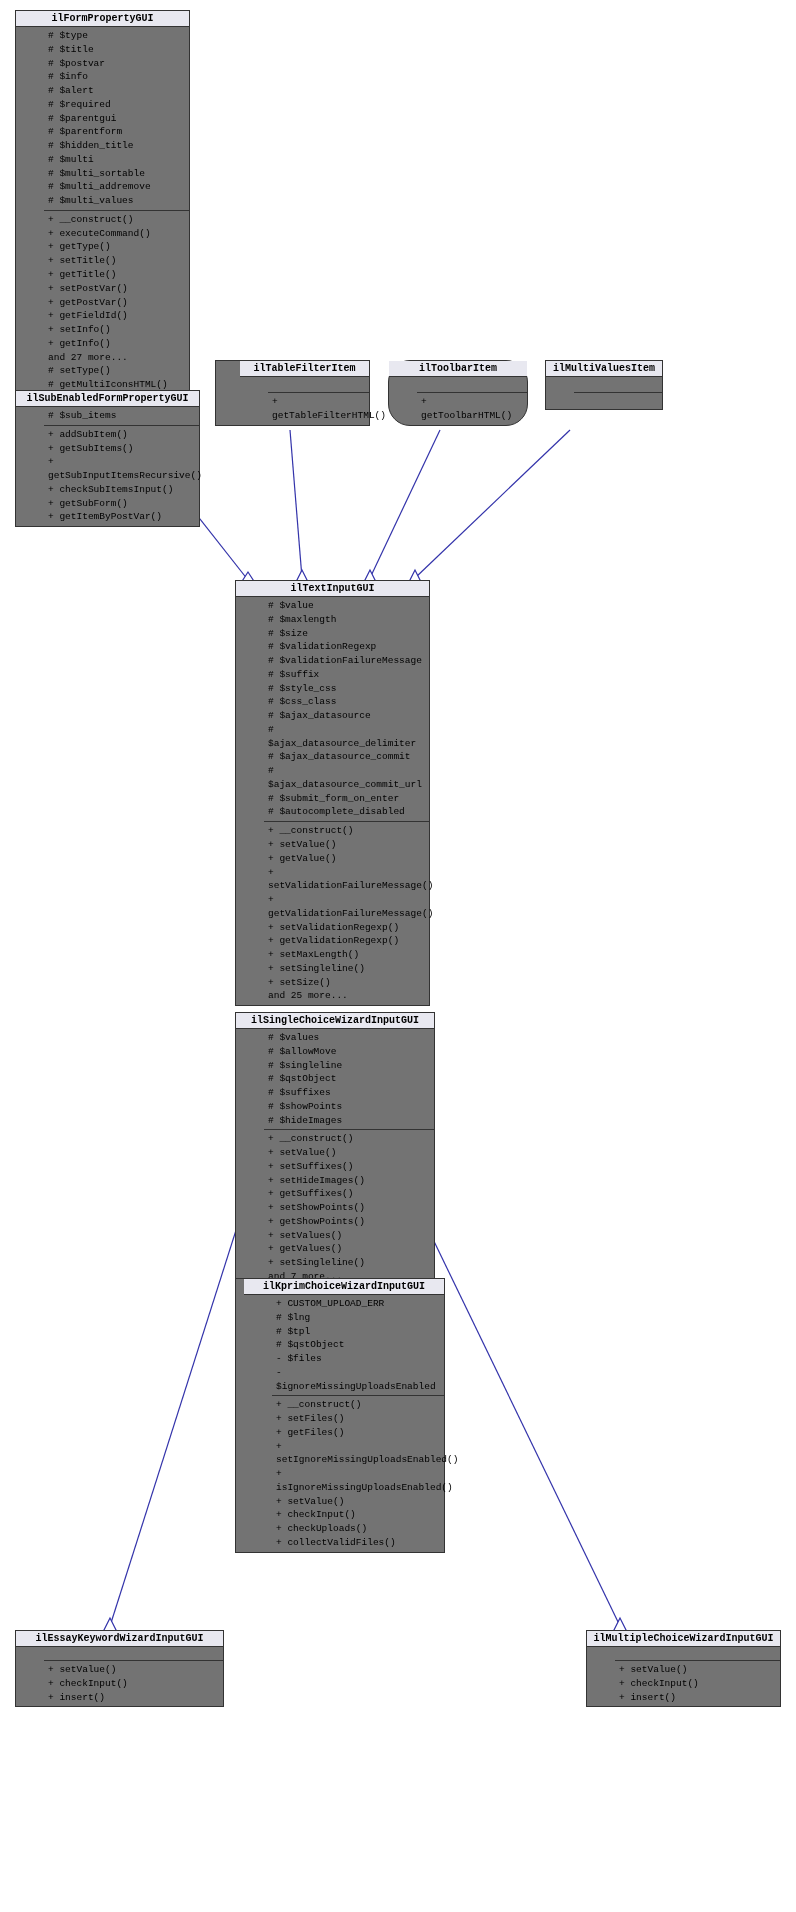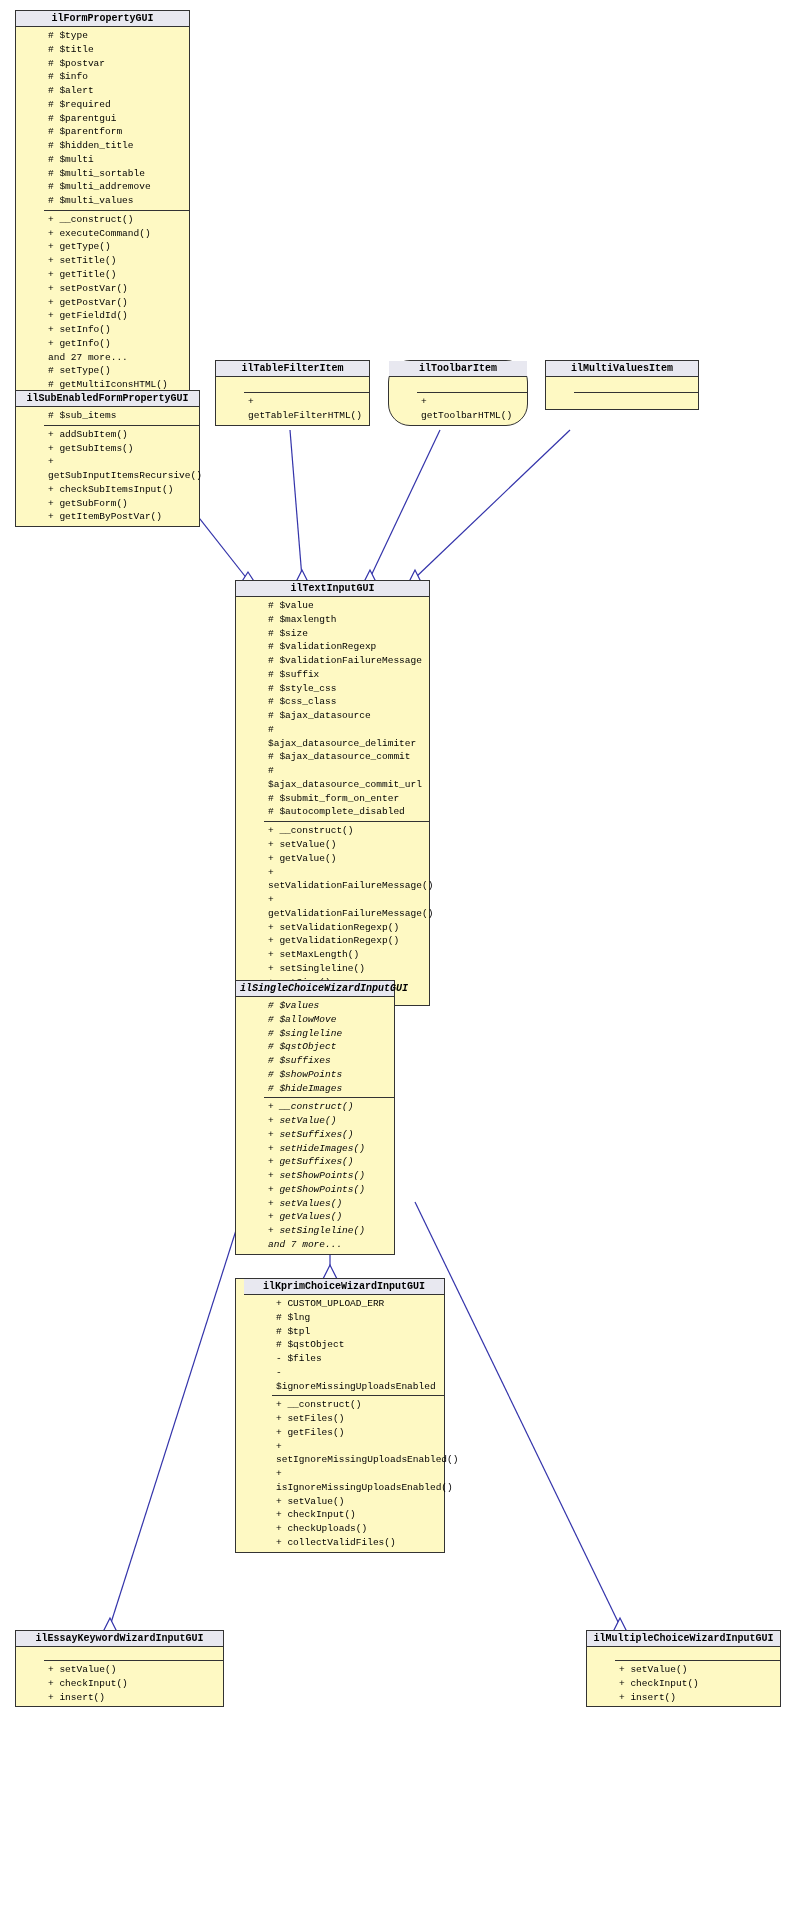--- a/index.html
+++ b/index.html
@@ -14,21 +14,21 @@
       overflow-x: hidden;
     }
     .diagram-container {
       position: relative;
       width: 796px;
       min-height: 1912px;
     }
     .uml-box {
       position: absolute;
       border: 1px solid #333;
-      background: #fef9c3;
+      background: #737373;
     }
     .uml-box-header {
       background: #e8e8f0;
       border-bottom: 1px solid #333;
       padding: 2px 4px;
       text-align: center;
       font-weight: bold;
       font-size: 10px;
     }
     .uml-box-section {
@@ -137,37 +137,37 @@
     <div class="uml-box-section">
       <div>+ addSubItem()</div>
       <div>+ getSubItems()</div>
       <div>+ getSubInputItemsRecursive()</div>
       <div>+ checkSubItemsInput()</div>
       <div>+ getSubForm()</div>
       <div>+ getItemByPostVar()</div>
     </div>
   </div>
 
-  <div class="uml-box" style="left:215px; top:360px; width:155px;">
+  <div class="uml-box" style="left:215px; top:360px; width:155px;padding-left:24px;">
     <div class="uml-box-header">ilTableFilterItem</div>
     <div class="uml-box-section" style="min-height:16px;"></div>
     <div class="uml-box-section">
       <div>+ getTableFilterHTML()</div>
     </div>
   </div>
 
   <div class="uml-box" style="left:388px; top:360px; width:140px;border-radius:22px;">
     <div class="uml-box-header">ilToolbarItem</div>
     <div class="uml-box-section" style="min-height:16px;"></div>
     <div class="uml-box-section">
       <div>+ getToolbarHTML()</div>
     </div>
   </div>
 
-  <div class="uml-box" style="left:545px; top:360px; width:154px;">
+  <div class="uml-box" style="left:545px; top:360px; width:118px;">
     <div class="uml-box-header">ilMultiValuesItem</div>
     <div class="uml-box-section" style="min-height:16px;"></div>
     <div class="uml-box-section" style="min-height:16px;"></div>
   </div>
 
   <div class="uml-box" style="left:235px; top:580px; width:195px;">
     <div class="uml-box-header">ilTextInputGUI</div>
     <div class="uml-box-section">
       <div># $value</div>
       <div># $maxlength</div>
@@ -192,21 +192,21 @@
       <div>+ getValidationFailureMessage()</div>
       <div>+ setValidationRegexp()</div>
       <div>+ getValidationRegexp()</div>
       <div>+ setMaxLength()</div>
       <div>+ setSingleline()</div>
       <div>+ setSize()</div>
       <div>and 25 more...</div>
     </div>
   </div>
 
-  <div class="uml-box" style="left:235px; width:160px; top:980px;font-style:italic;">
+  <div class="uml-box" style="left:235px; width:200px; top:1012px;">
     <div class="uml-box-header">ilSingleChoiceWizardInputGUI</div>
     <div class="uml-box-section">
       <div># $values</div>
       <div># $allowMove</div>
       <div># $singleline</div>
       <div># $qstObject</div>
       <div># $suffixes</div>
       <div># $showPoints</div>
       <div># $hideImages</div>
     </div>

